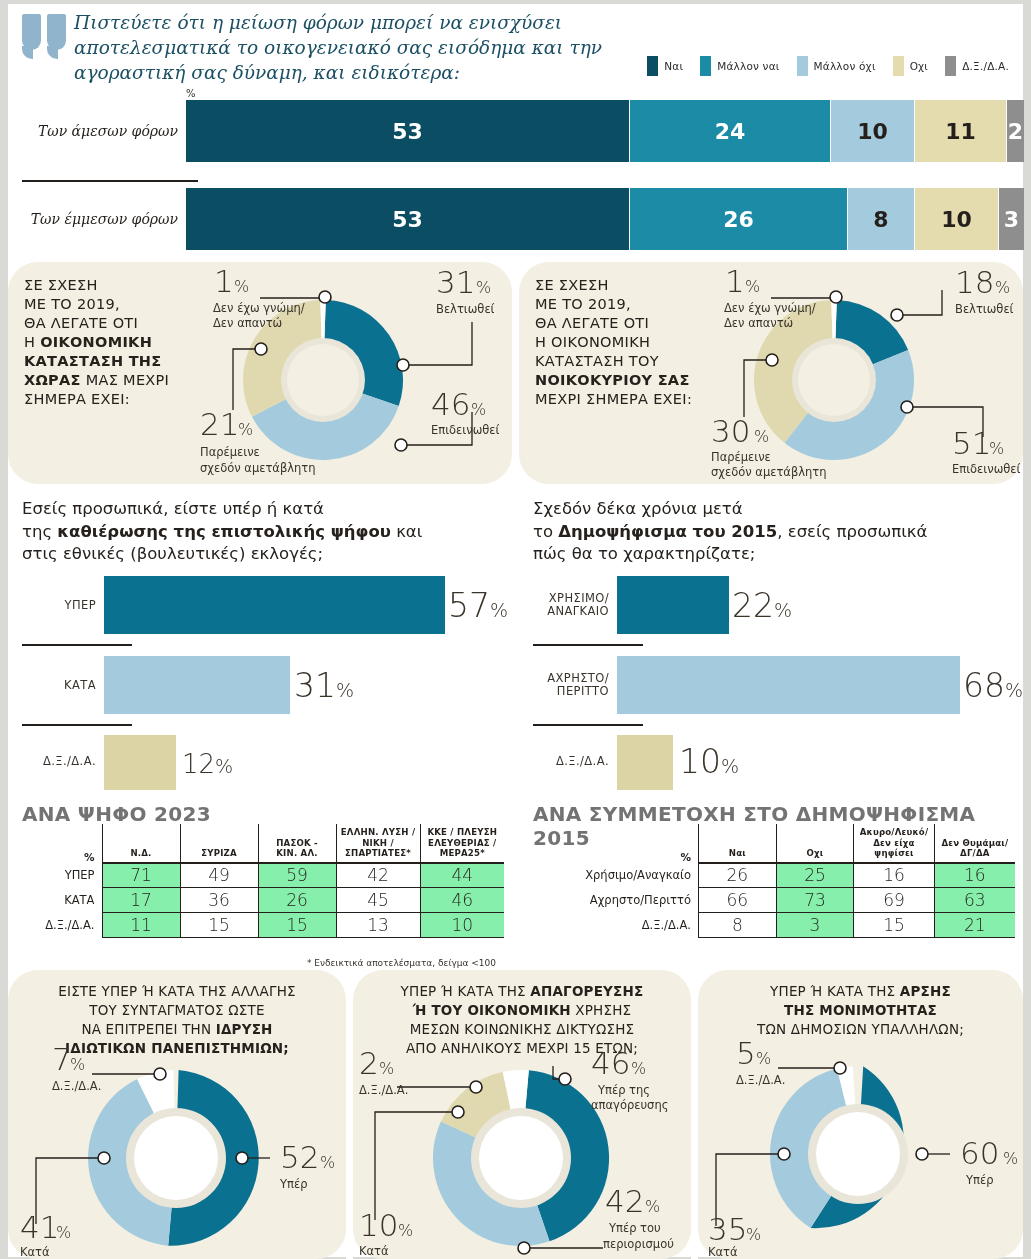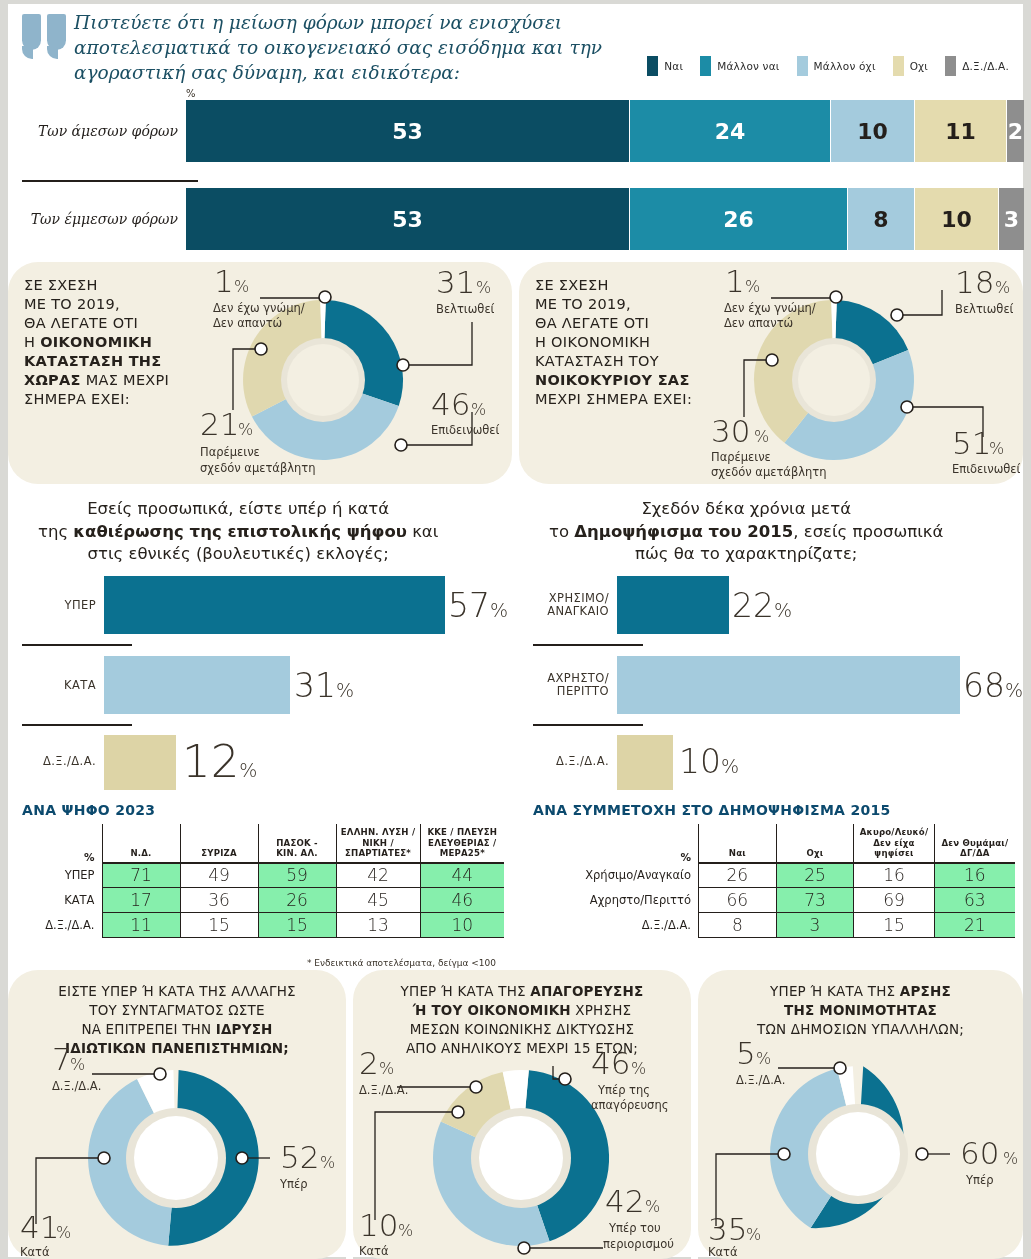--- a/index.html
+++ b/index.html
@@ -49,34 +49,34 @@
      font-size:14.5px; line-height:19px; color:#26211c; letter-spacing:.3px; }
   .dtitle b { font-weight:bold; }
   .donut-holder { position:absolute; }
   svg { overflow: visible; }
   .big-pct { font-size: 31px; font-weight: 300; fill:#3a332a; }
   .sm-pct { font-size: 16px; font-weight: 300; fill:#3a332a; }
   .cap { font-size: 11.5px; fill:#3a332a; }
 
   
   .hbpanel { position:relative; height: 300px; background:#fff; }
-  .hbtitle { position:absolute; left:30px; top:8px; font-size:16.5px; line-height:22.5px; color:#26211c;text-align:center; }
+  .hbtitle { position:absolute; left:14px; top:8px; font-size:16.5px; line-height:22.5px; color:#26211c; }
   .hbtitle b { font-weight:bold; }
   .hrow { position:absolute; left:0; height:58px; }
   .hrlabel { position:absolute; right:0; top:50%; transform:translateY(-50%);
       font-size:11.5px; color:#3a332a; text-align:right; line-height:13px; letter-spacing:.4px; }
   .hbar { position:absolute; top:0; height:58px; }
   .hval { position:absolute; top:50%; transform:translateY(-50%);
       font-size:33px; font-weight:300; color:#3a332a; white-space:nowrap; }
   .hval span { font-size:19px; }
   .hdiv { position:absolute; height:2px; background:#241f1b; }
 
   
   .tblpanel { position:relative; height: 170px; background:#fff; }
-  .tbl-title { position:absolute; left:14px; top:2px; font-size:14px; font-weight:bold; color:#0c4a6e; letter-spacing:.3px;}
+  .tbl-title { position:absolute; left:14px; top:2px; font-size:20px; font-weight:bold; color:#737373; letter-spacing:.3px;}
   table { position:absolute; border-collapse: collapse; font-size: 12px; color:#241f1b; }
   th, td { text-align:center; }
   th.hcol { font-size:8.6px; font-weight:bold; line-height:10.5px; padding:3px 3px;
       vertical-align:bottom; border-left:1px solid #241f1b; letter-spacing:.2px; }
   th.rowhdr { font-size:10.5px; font-weight:bold; text-align:right; padding-right:7px; vertical-align:bottom;}
   td.rlabel { font-size:11.5px; text-align:right; padding-right:7px; white-space:nowrap;}
   td.cell { font-size:17px; font-weight:300; border-left:1px solid #241f1b; border-bottom:1px solid #241f1b; height:25px;}
   tr.hdr th { border-bottom:2px solid #241f1b; }
   .shade { background:#86efac; }
   .foot { position:absolute; right:16px; bottom:2px; font-size:9px; color:#3a332a; }
@@ -270,21 +270,21 @@
       <div class="hbar" style="left:96px;width:186px;background:#a4cbdd"></div>
       <div class="hval" style="left:286px">
         <span style="font-size:33px">31</span><span>%</span>
       </div>
     </div>
     <div class="hdiv" style="left:14px;top:234px;width:110px"></div>
     <div class="hrow" style="top:245px;width:504px;height:55px">
       <div class="hrlabel" style="width:88px; left:0; right:auto; top:26px;">Δ.Ξ./Δ.Α.</div>
       <div class="hbar" style="left:96px;width:72px;height:55px;background:#ddd4a6"></div>
       <div class="hval" style="left:174px;top:26px">
-        <span style="font-size:45px">12</span><span>%</span>
+        <span style="font-size:26px">12</span><span>%</span>
       </div>
     </div>
   </div>
   <div style="width:7px;background:#fff"></div>
 
   <div class="hbpanel" style="width:504px">
     <div class="hbtitle">
       <span>Σχεδόν δέκα χρόνια μετά</span><br>
       <span>το </span><b>Δημοψήφισμα του 2015</b><span>, εσείς προσωπικά</span><br>
       <span>πώς θα το χαρακτηρίζατε;</span>

